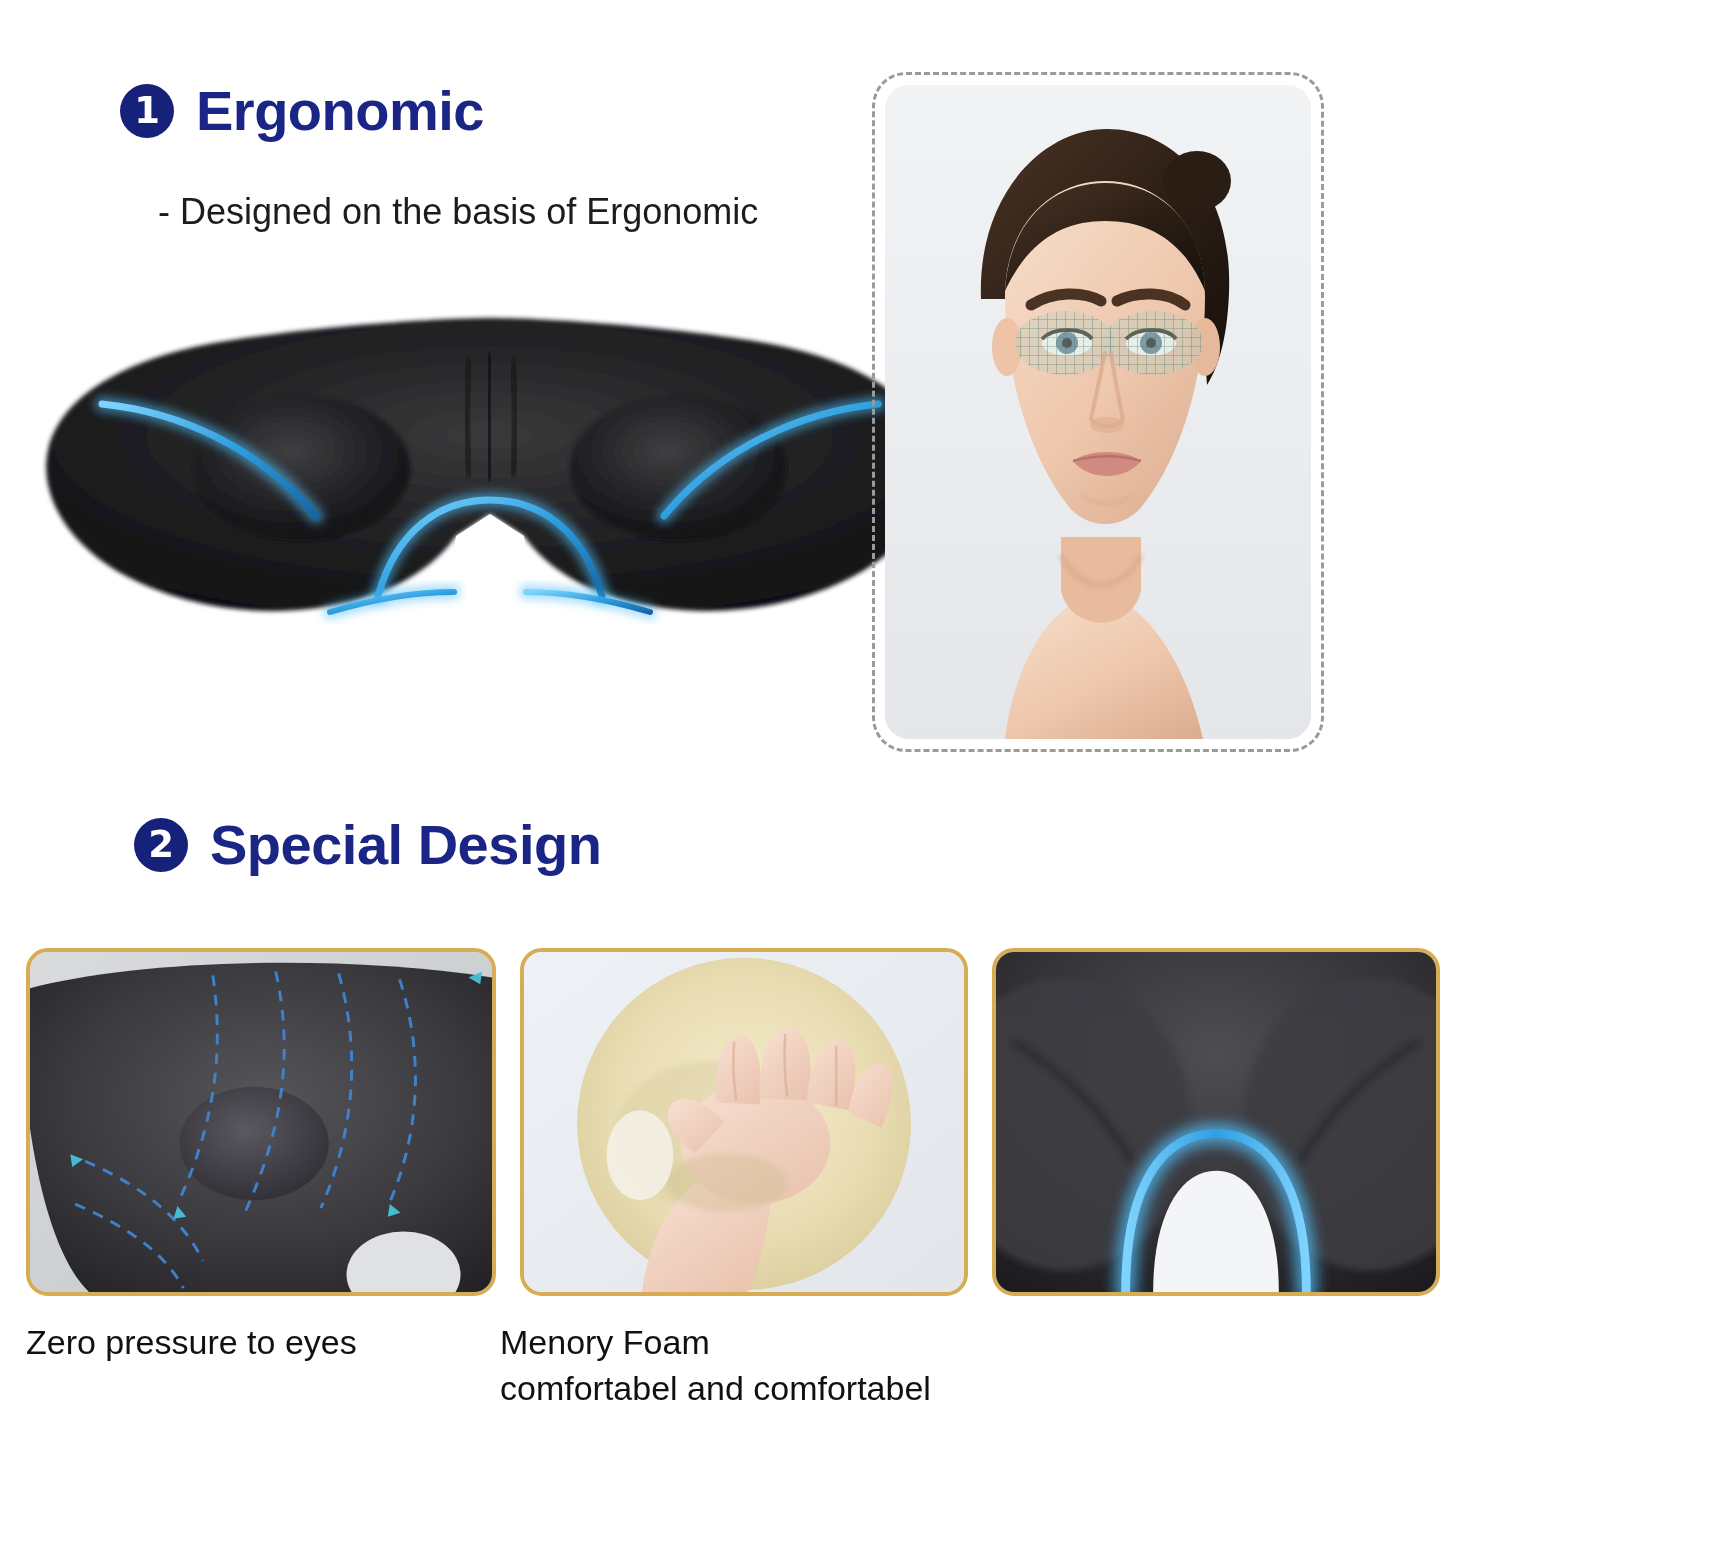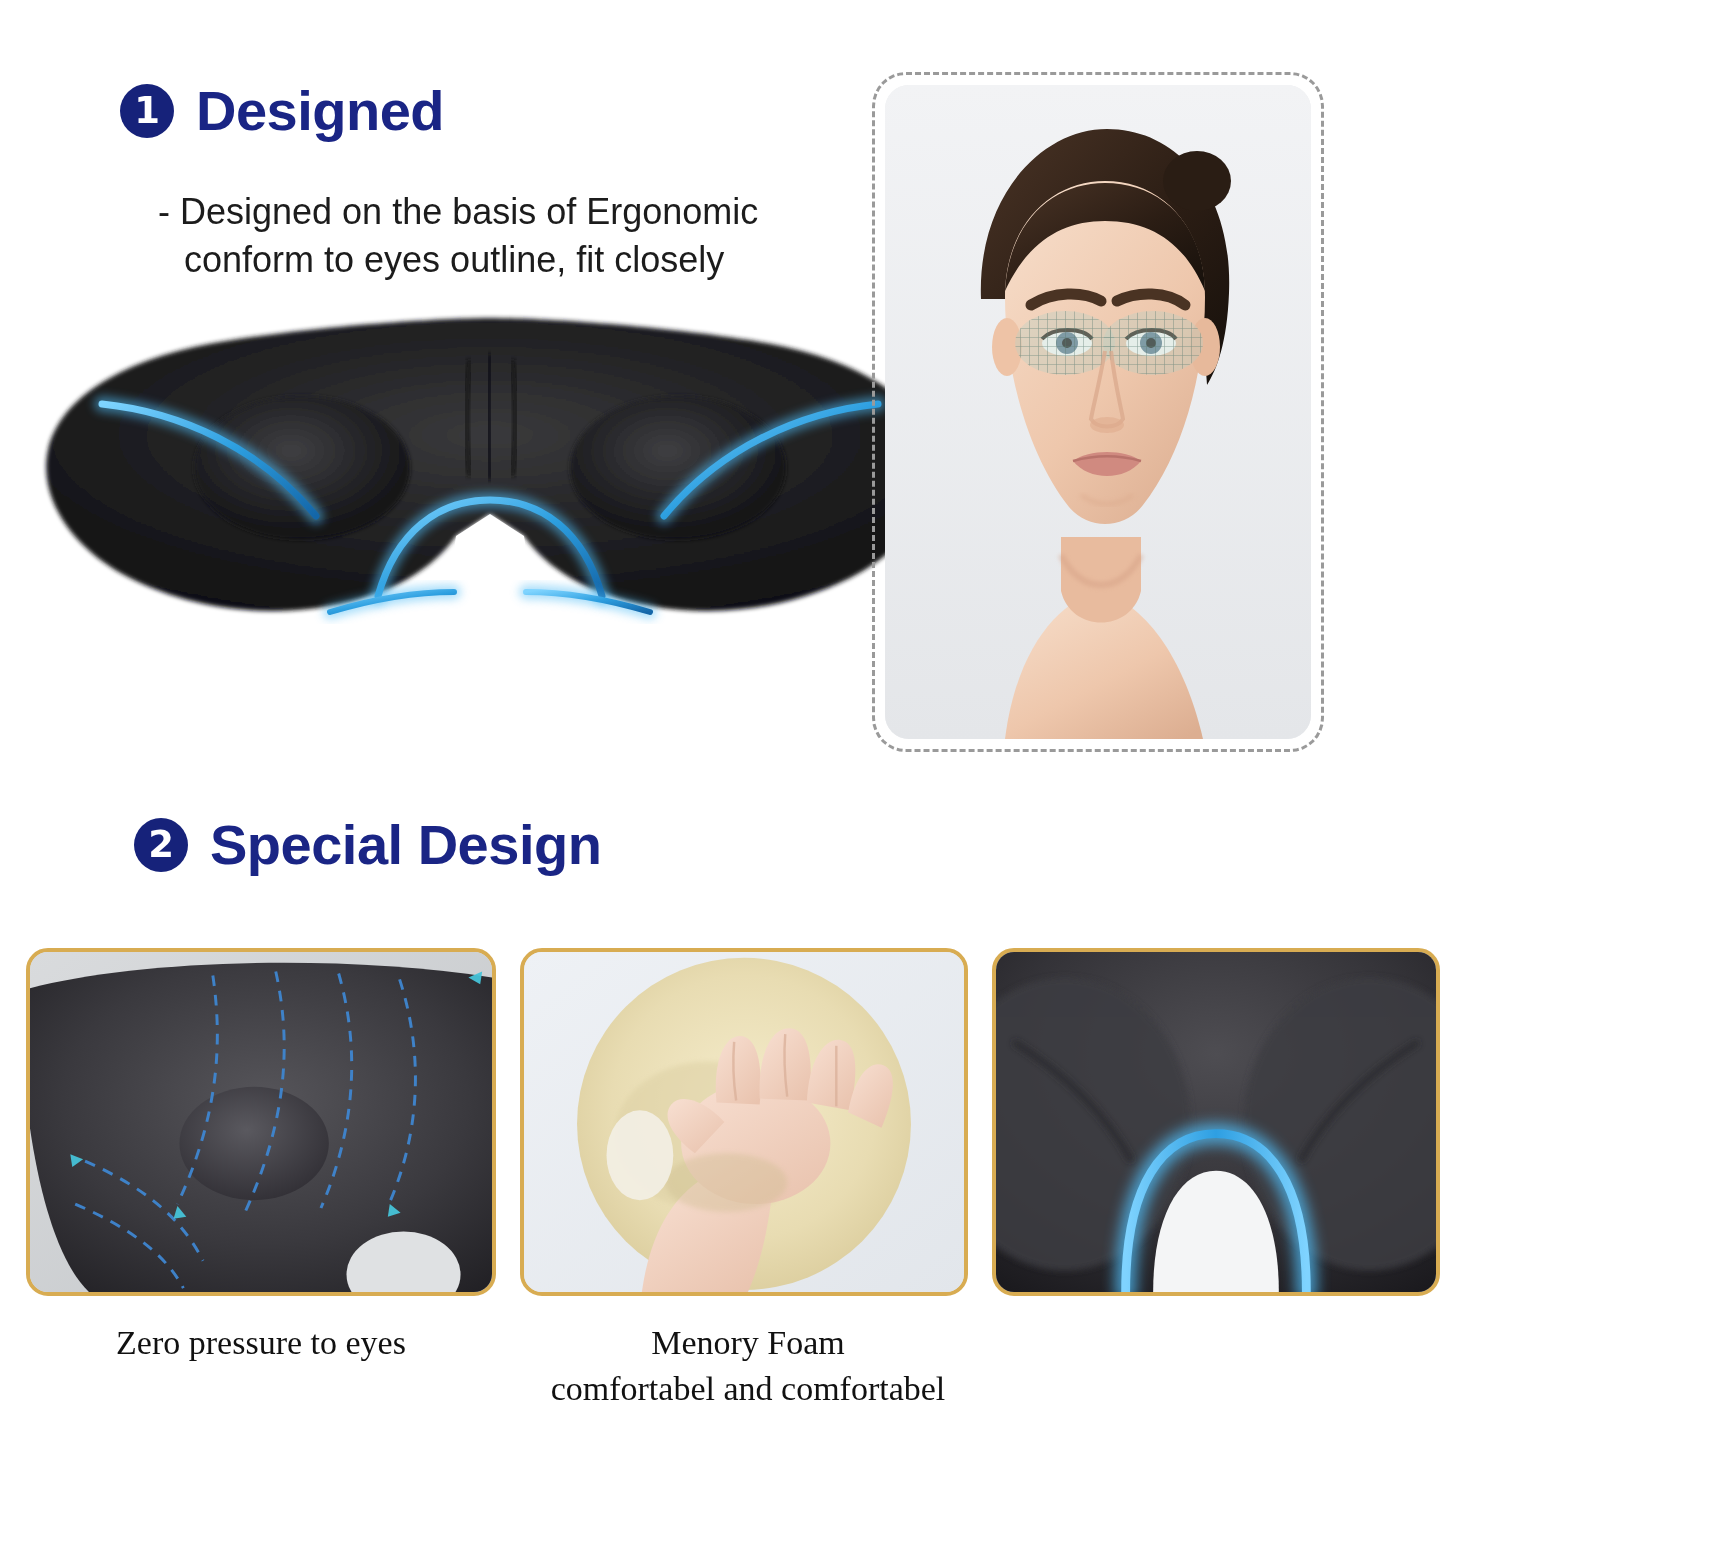--- a/index.html
+++ b/index.html
@@ -65,41 +65,40 @@
     border:4px solid #d8ac52;
     border-radius:22px;
     box-sizing:border-box;
     overflow:hidden;
     background:#dcdfe3;
   }
   .panel svg{display:block;width:100%;height:100%;}
 
   .caption{
     position:absolute;
-    text-align:center;
+    text-align:left;
     color:#111111;
     font-size:34px;
     line-height:1.35;
-    font-family:Liberation Serif, serif;
+    font-family:Liberation Sans, sans-serif;
   }
   .caption span{display:block;white-space:nowrap;}
 </style>
 </head>
 <body>
 
 <div class="page">
 
   <div class="heading" style="left:120px;top:78px;">
     <div class="badge ring">1</div>
-    <div class="heading-title">Designed</div>
+    <div class="heading-title">Ergonomic</div>
   </div>
 
   <div class="body-copy" style="left:158px;top:188px;">
     <span class="l1">- Designed on the basis of Ergonomic</span>
-    <span class="l2">conform to eyes outline, fit closely</span>
   </div>
 
   <div class="mask-photo" style="left:30px;top:300px;">
     <svg width="920" height="340" viewBox="0 0 920 340" xmlns="http://www.w3.org/2000/svg">
       <defs>
         <radialGradient id="foam" cx="50%" cy="40%" r="72%">
           <stop offset="0%" stop-color="#3a3a3c"></stop>
           <stop offset="45%" stop-color="#232325"></stop>
           <stop offset="100%" stop-color="#0d0d0e"></stop>
         </radialGradient>

